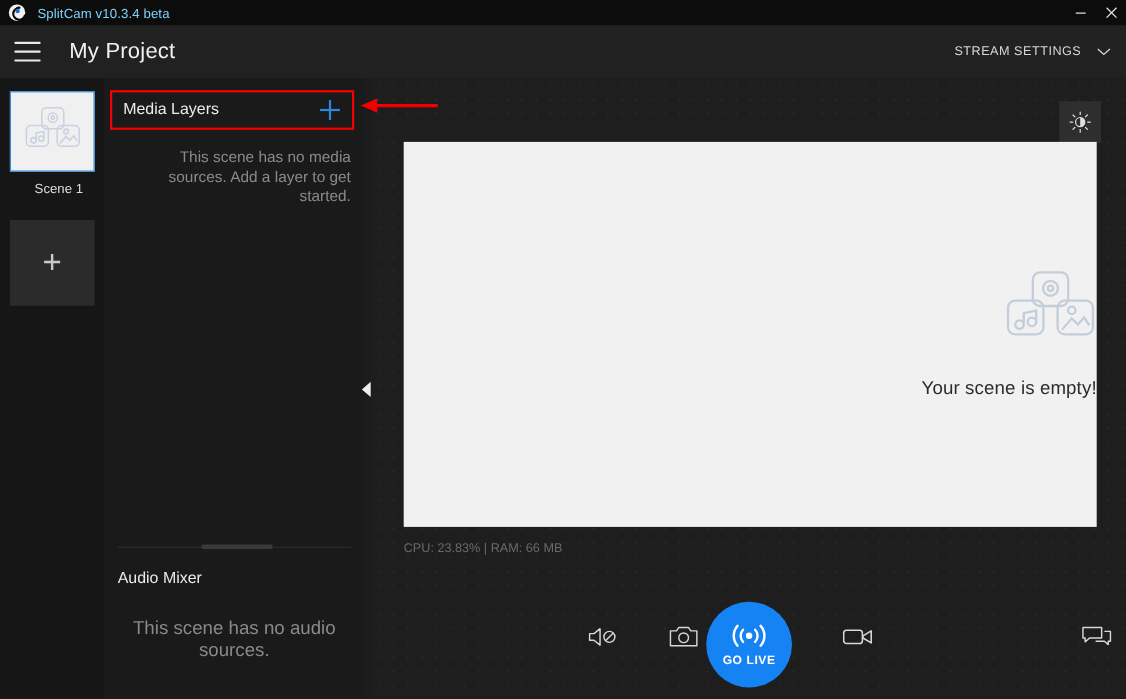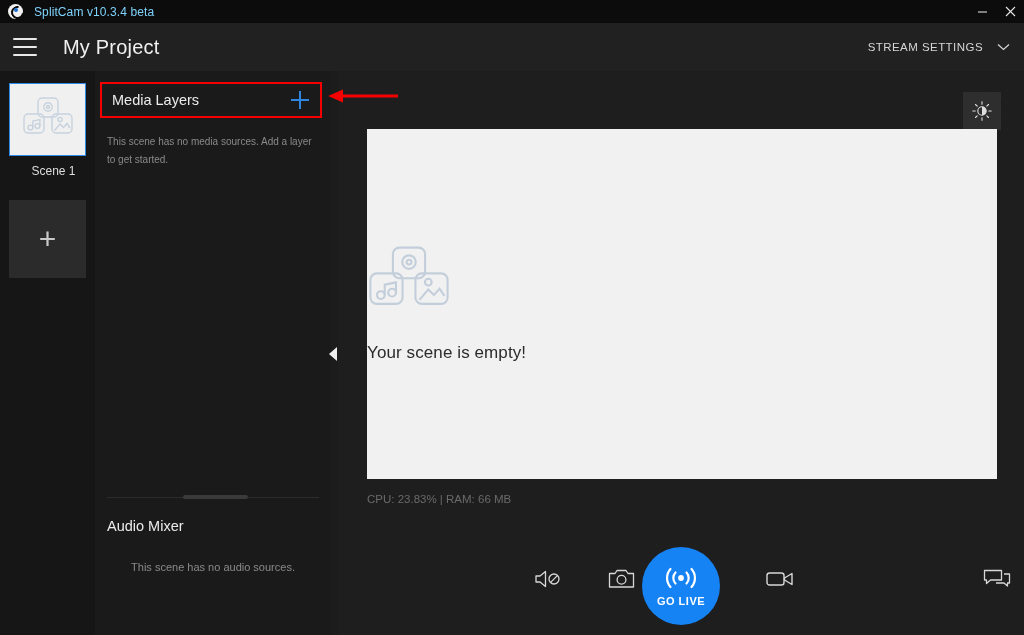--- a/index.html
+++ b/index.html
@@ -93,38 +93,38 @@
     margin-left:auto; width:18px; height:18px; position:relative;
   }
   #add-layer-btn::before, #add-layer-btn::after{
     content:""; position:absolute; background:#2e86e0;
   }
   #add-layer-btn::before{ left:0; top:8px; width:18px; height:1.8px; }
   #add-layer-btn::after{ left:8px; top:0; width:1.8px; height:18px; }
 
   #layers-empty-text{
     position:absolute; left:12px; top:62px; width:212px;
-    color:#8a8a8a; font-size:10px; line-height:18px; text-align:left;
+    color:#8a8a8a; font-size:14px; line-height:18px; text-align:right;
   }
 
   #panel-divider{
     position:absolute; left:12px; top:426px; width:212px; height:1px;
     background:#2c2c2c;
   }
   #panel-divider-grip{
     position:absolute; left:88px; top:424px; width:65px; height:4px;
     background:#3a3a3a; border-radius:2px;
   }
 
   #audio-mixer-title{
     position:absolute; left:12px; top:447px; color:#ebebeb; font-size:14.5px;
   }
   #audio-empty-text{
     position:absolute; left:12px; top:490px; width:212px;
-    color:#8a8a8a; font-size:11px; text-align:center;
+    color:#8a8a8a; font-size:17px; text-align:center;
   }
 
   
   #collapse-handle{
     position:absolute; left:329px; top:347px; width:9px; height:15px;
   }
   #collapse-handle i{
     display:block; width:0; height:0;
     border-top:7px solid transparent; border-bottom:7px solid transparent;
     border-right:8px solid #efefef;
@@ -138,21 +138,21 @@
       radial-gradient(circle, rgba(255,255,255,0.035) 0.9px, transparent 1px);
     background-size:13px 13px;
   }
   #brightness-btn{
     position:absolute; left:625px; top:21px; width:38px; height:38px;
     background:#2e2e2e; display:flex; align-items:center; justify-content:center;
   }
   #preview{
     position:absolute; left:29px; top:58px; width:630px; height:350px;
     background:#f1f1f1;
-    display:flex; flex-direction:column; align-items:flex-start; justify-content:center;
+    display:flex; flex-direction:column; align-items:flex-end; justify-content:center;
   }
   #empty-title{
     color:#2c2c2c; font-size:17px; margin-top:23px; letter-spacing:.1px;
   }
   #empty-sub{
     color:#8d8d8d; font-size:11.5px; line-height:18px; text-align:center; margin-top:9px;
   }
   #resource-stats{
     position:absolute; left:29px; top:422px; color:#6a6a6a; font-size:11.5px;
   }

